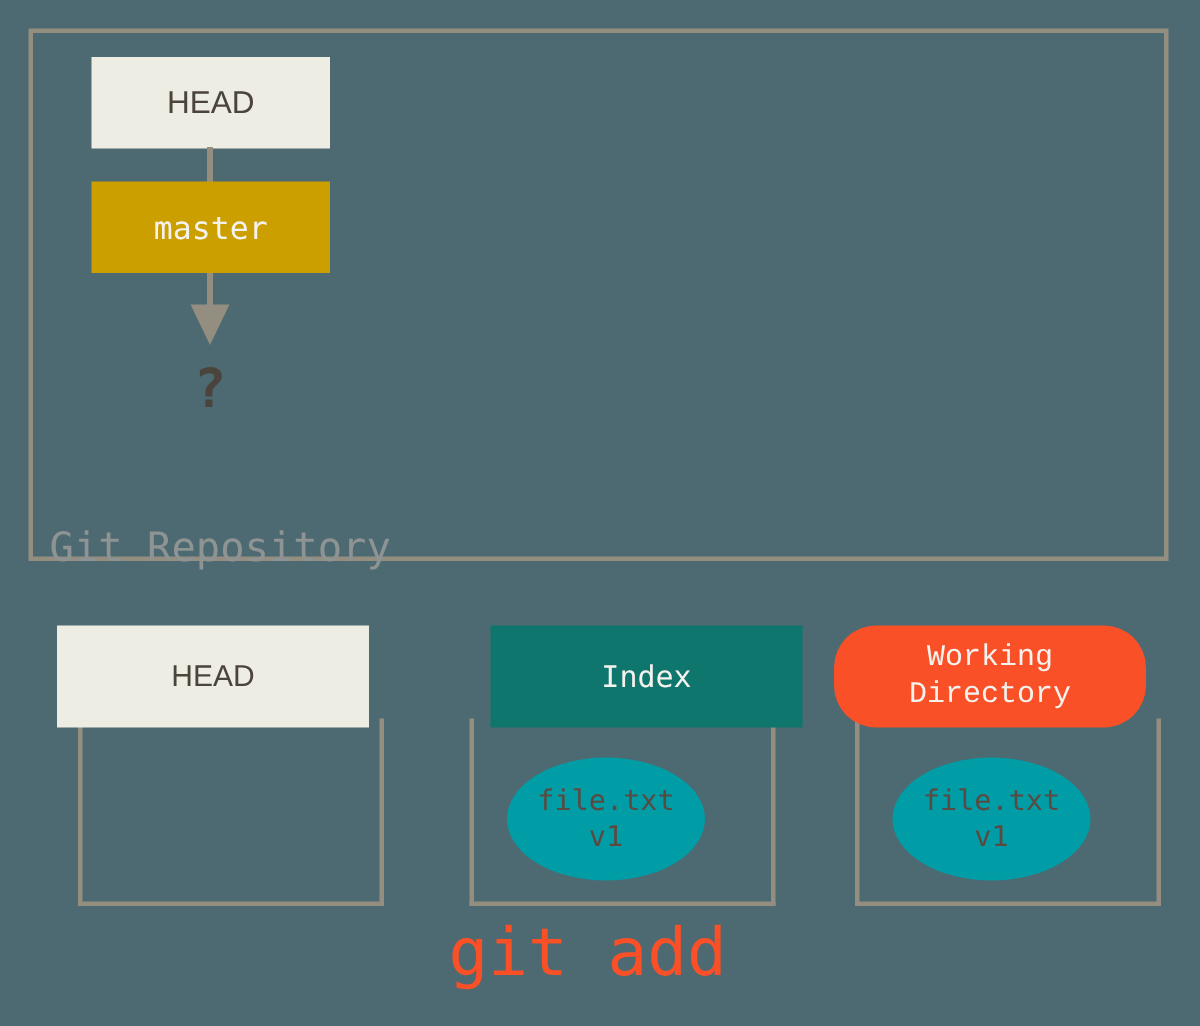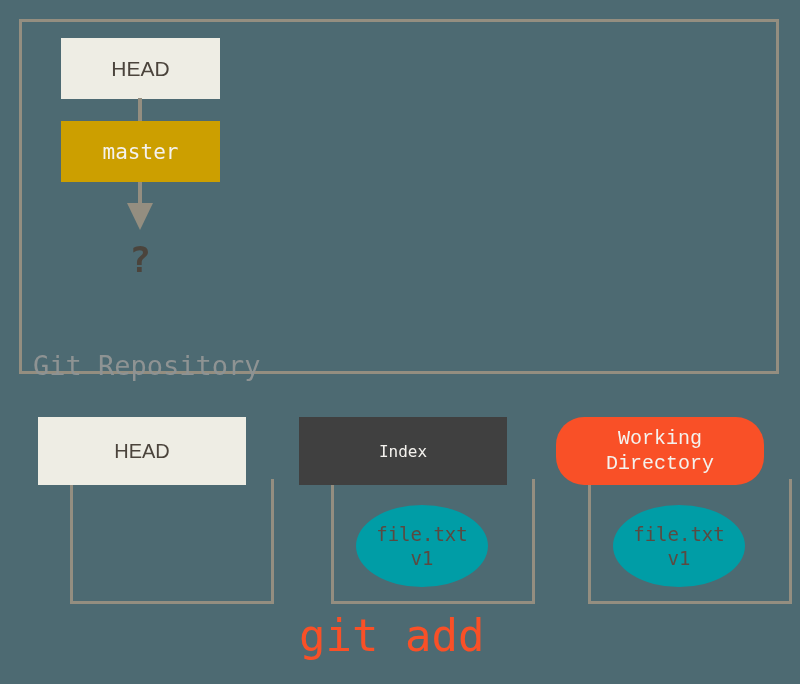--- a/index.html
+++ b/index.html
@@ -137,24 +137,25 @@
     box-sizing: border-box;
     z-index: 2;
   }
   .title-head {
     background: #eeede4;
     color: #4b443c;
     font-family: "Liberation Sans", sans-serif;
     font-size: 20px;
   }
   .title-index {
-    background: #404040;
+    background: #0f766e;
     color: #f4f2ee;
     font-family: "DejaVu Sans Mono", "Liberation Mono", monospace;
-    font-size: 16px;
+    font-size: 20px;
+    margin-left: 28px;
   }
   .title-work {
     background: #f95027;
     color: #f4f2ee;
     font-family: Liberation Mono, monospace;
     font-size: 20px;
     line-height: 25px;
     border-radius: 28px;
   }
 
@@ -162,21 +163,20 @@
   .area-body {
     position: absolute;
     left: 14px;
     top: 62px;
     width: 204px;
     height: 125px;
     border-left: 3px solid #948e80;
     border-right: 3px solid #948e80;
     border-bottom: 3px solid #948e80;
     box-sizing: border-box;
-    margin-left: 18px;
   }
 
   .blob {
     position: absolute;
     left: 22px;
     top: 26px;
     width: 132px;
     height: 82px;
     border-radius: 50%;
     background: #009da6;

